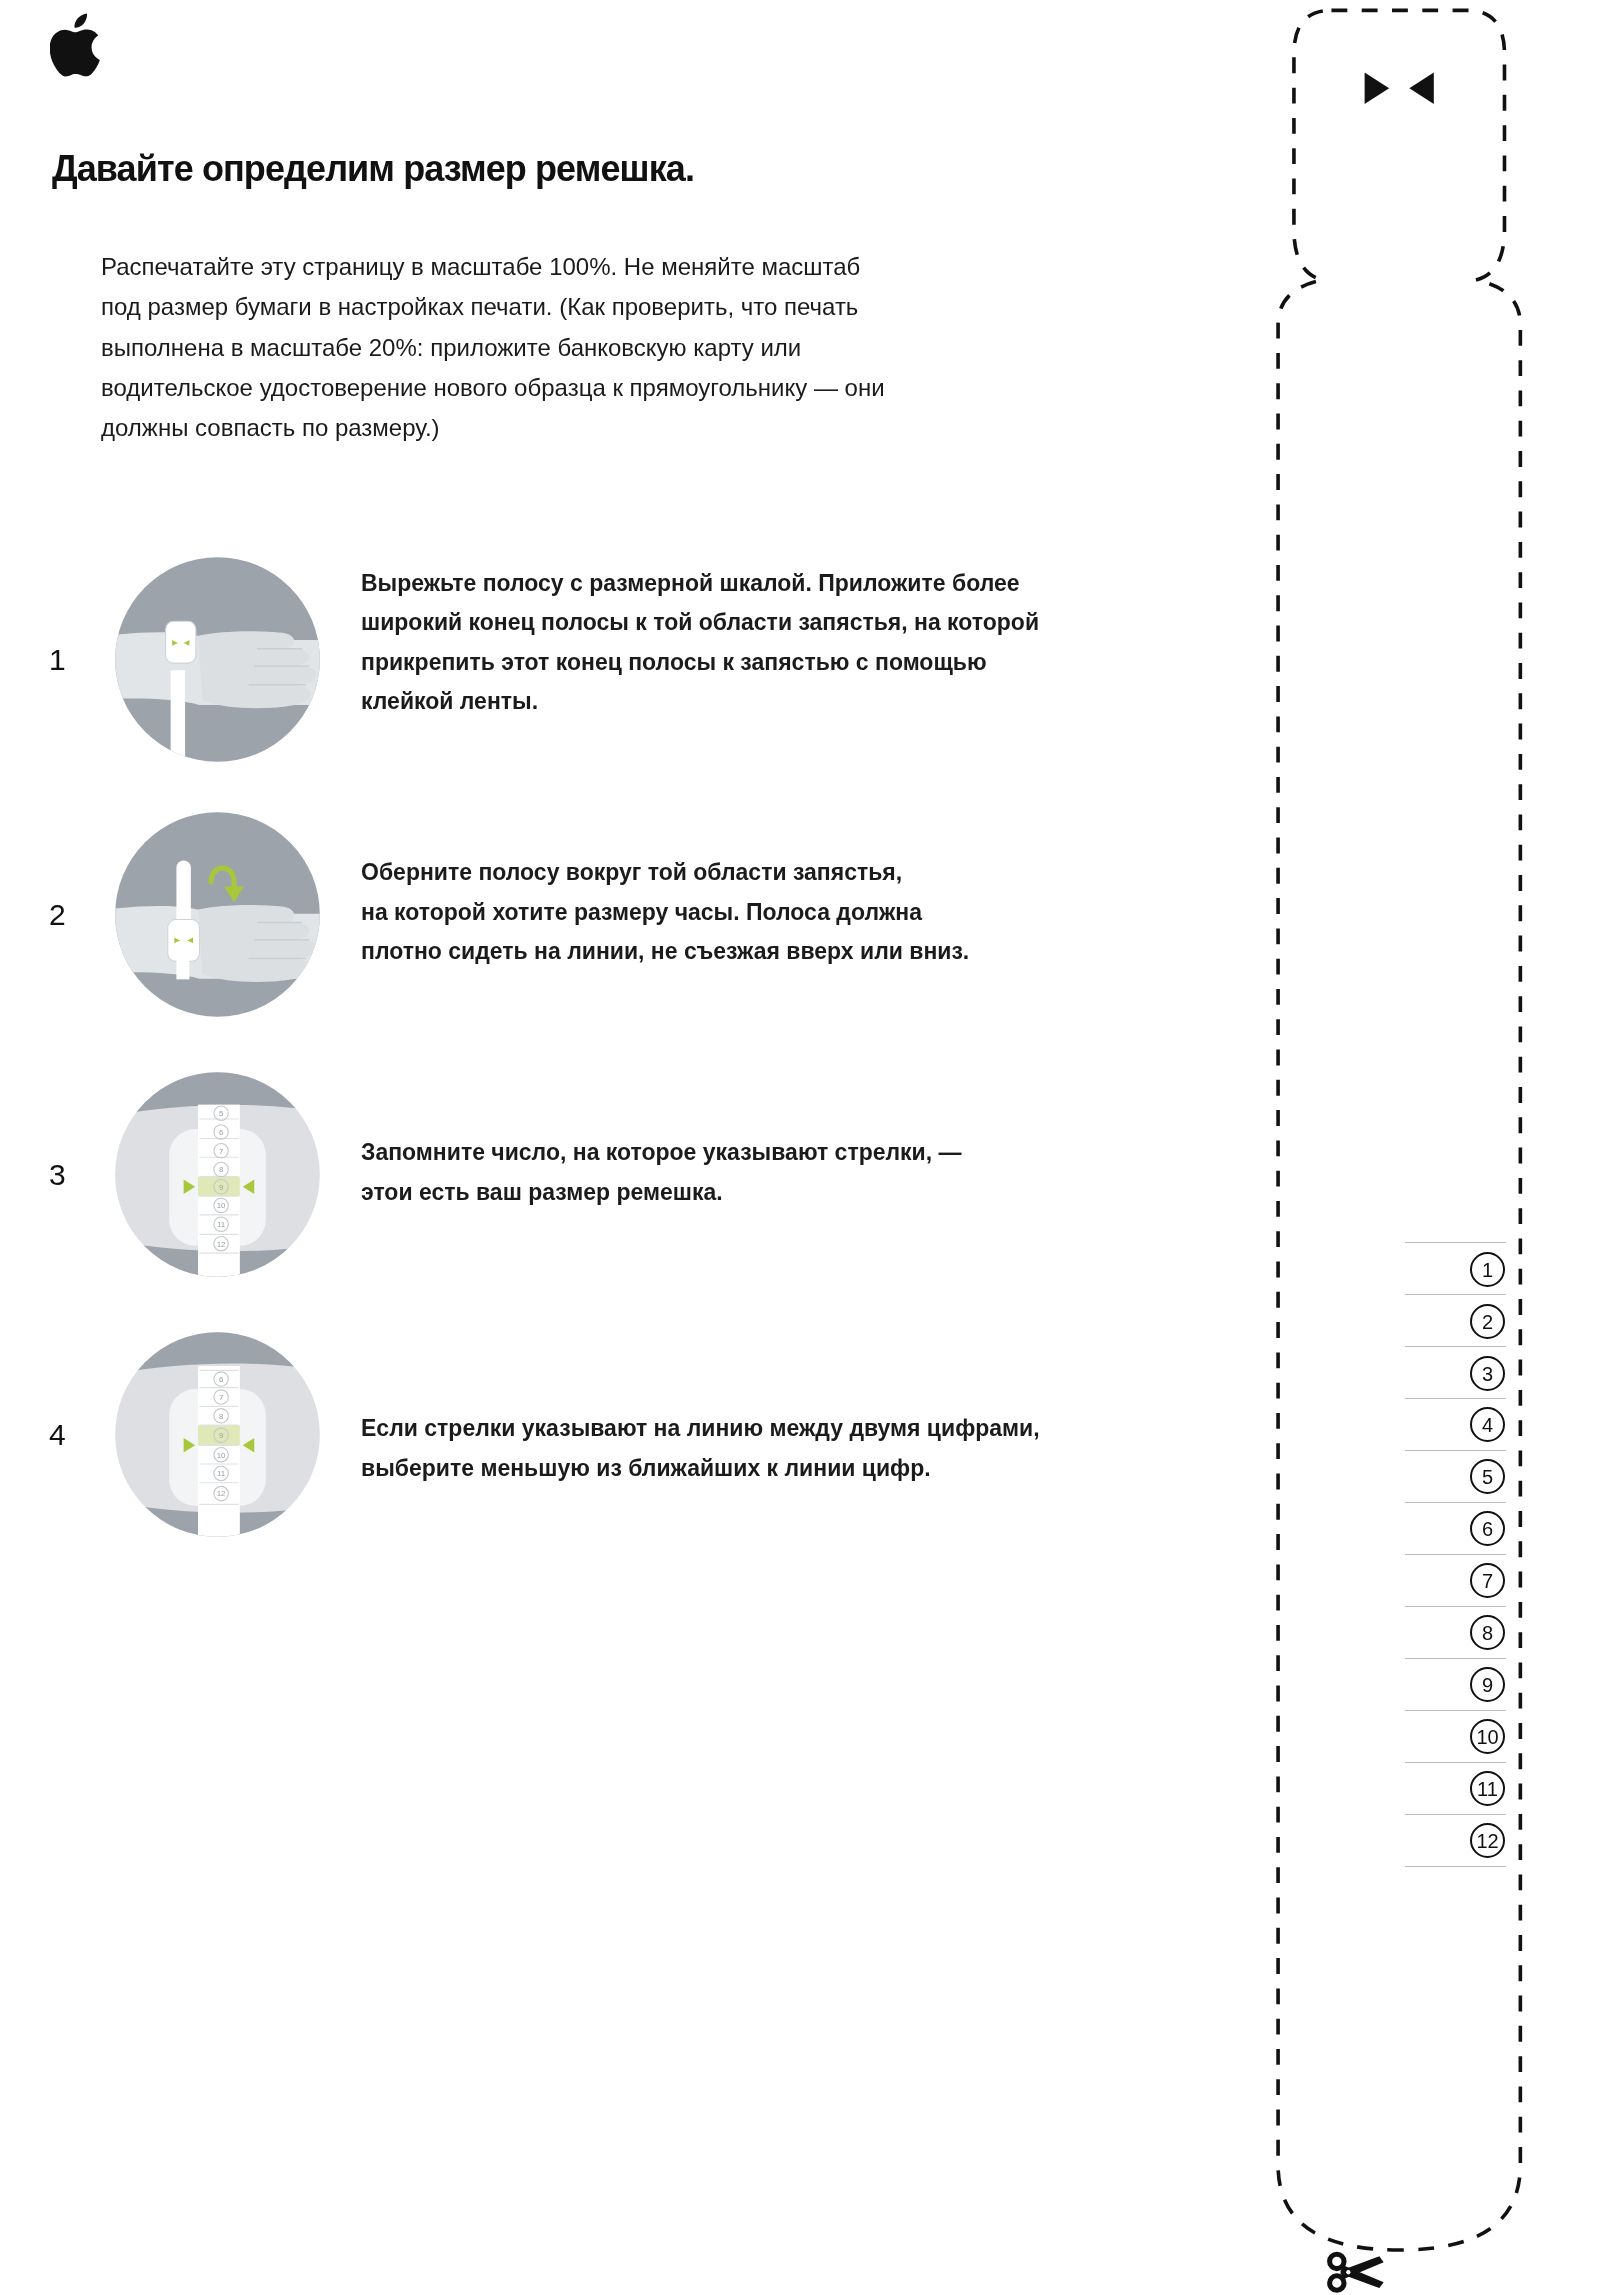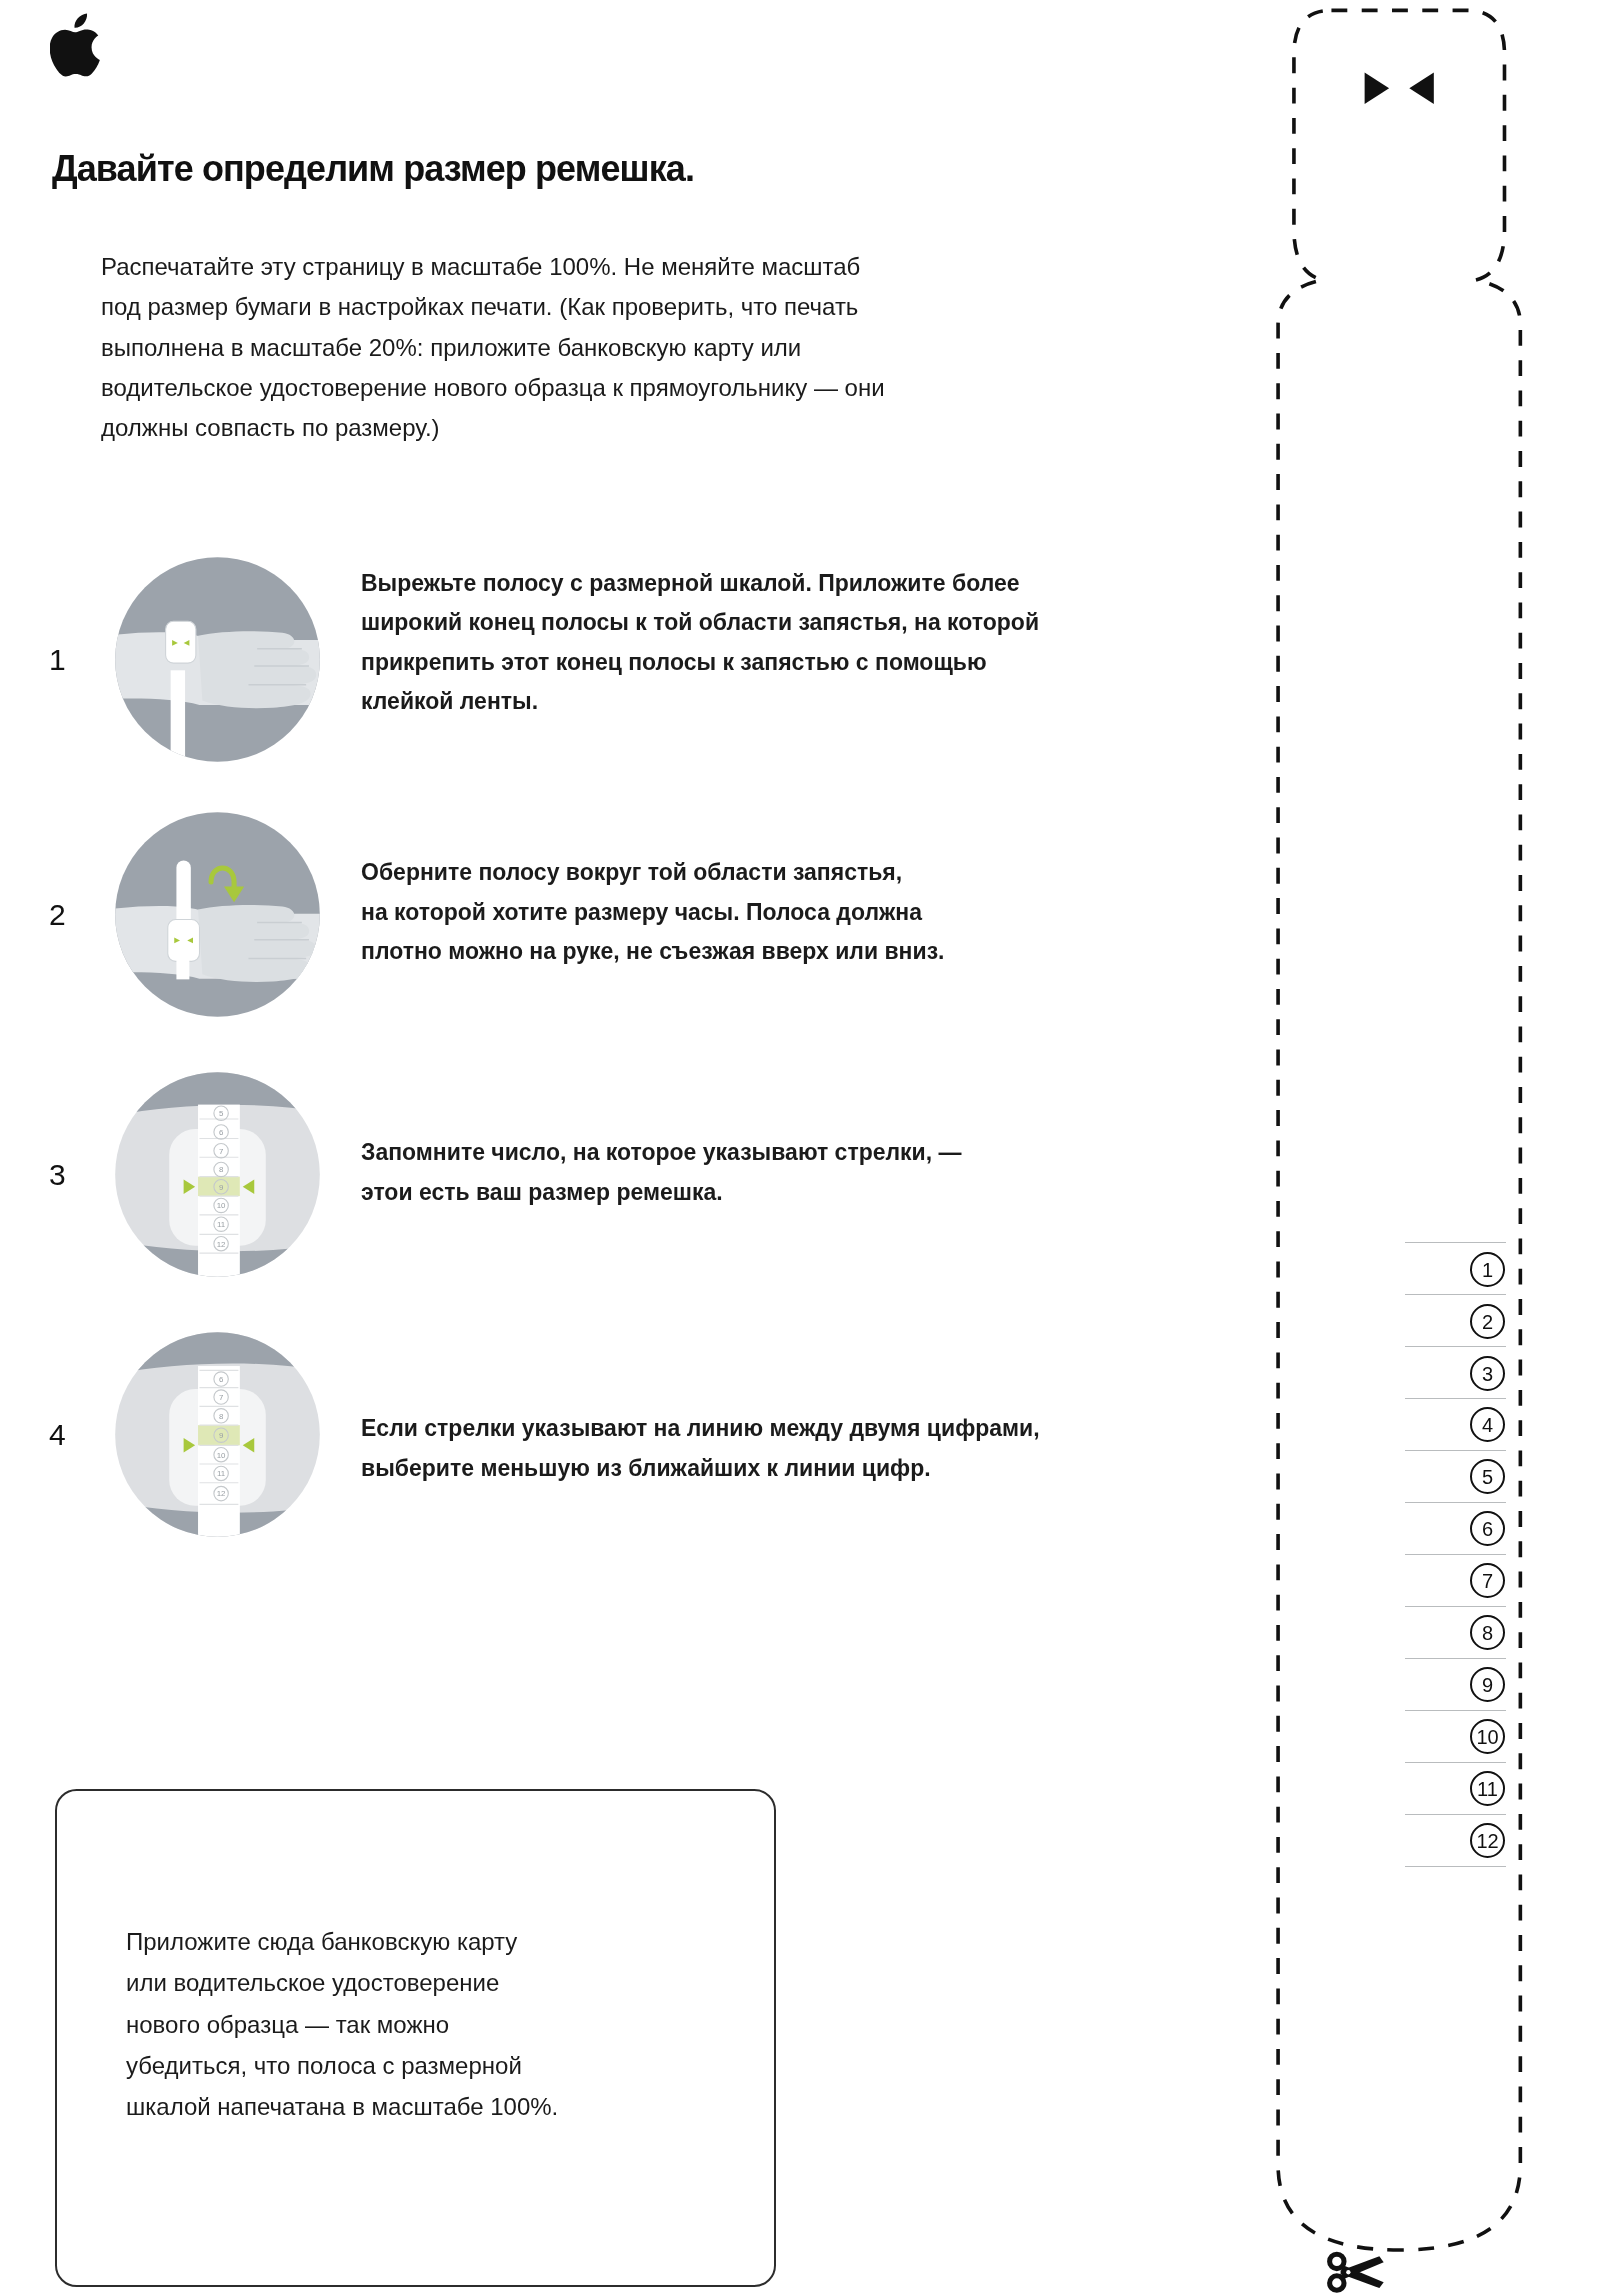--- a/index.html
+++ b/index.html
@@ -135,21 +135,21 @@
           <path d="M111 177 L 103 181 L 111 185 Z" fill="#a8c83c"></path>
 
           <path d="M136 100 C 136 74, 168 74, 168 100 L 168 112" fill="none" stroke="#a8c83c" stroke-width="7" stroke-linecap="round"></path>
           <path d="M154 106 L 168 128 L 182 106 Z" fill="#a8c83c"></path>
         </g>
       </svg>
     </div>
     <div class="step-text" style="top:43px;">
       <div>Оберните полосу вокруг той области запястья,</div>
       <div>на которой хотите размеру часы. Полоса должна</div>
-      <div>плотно можно на руке, не съезжая вверх или вниз.</div>
+      <div>плотно сидеть на линии, не съезжая вверх или вниз.</div>
     </div>
   </div>
 
   <div class="step" style="top:1070px;height:216px;">
     <div class="step-num" style="top:88px;">3</div>
     <div class="step-ill" style="top:0px;">
       <svg viewBox="0 0 290 290" width="209" height="209" aria-hidden="true">
         <defs>
             <clipPath id="c3">
               <circle cx="145" cy="145" r="142"></circle>
@@ -257,29 +257,20 @@
           <path d="M196 150 L 180 160 L 196 170 Z" fill="#a8c83c"></path>
         </g>
       </svg>
     </div>
     <div class="step-text" style="top:79px;">
       <div>Если стрелки указывают на линию между двумя цифрами,</div>
       <div>выберите меньшую из ближайших к линии цифр.</div>
     </div>
   </div>
 
-  <div class="card-box">
-    <div class="card-box-text">
-      <div>Приложите сюда банковскую карту</div>
-      <div>или водительское удостоверение</div>
-      <div>нового образца — так можно</div>
-      <div>убедиться, что полоса с размерной</div>
-      <div>шкалой напечатана в масштабе 100%.</div>
-    </div>
-  </div>
 
   <svg class="strip-svg" viewBox="0 0 484 3182" width="349" height="2295" aria-hidden="true">
 
     <path d="M 106 14
              L 294 14
              Q 346 14 346 74
              L 346 318
              Q 346 378 306 388
              Q 368 400 368 450
              L 368 3002

